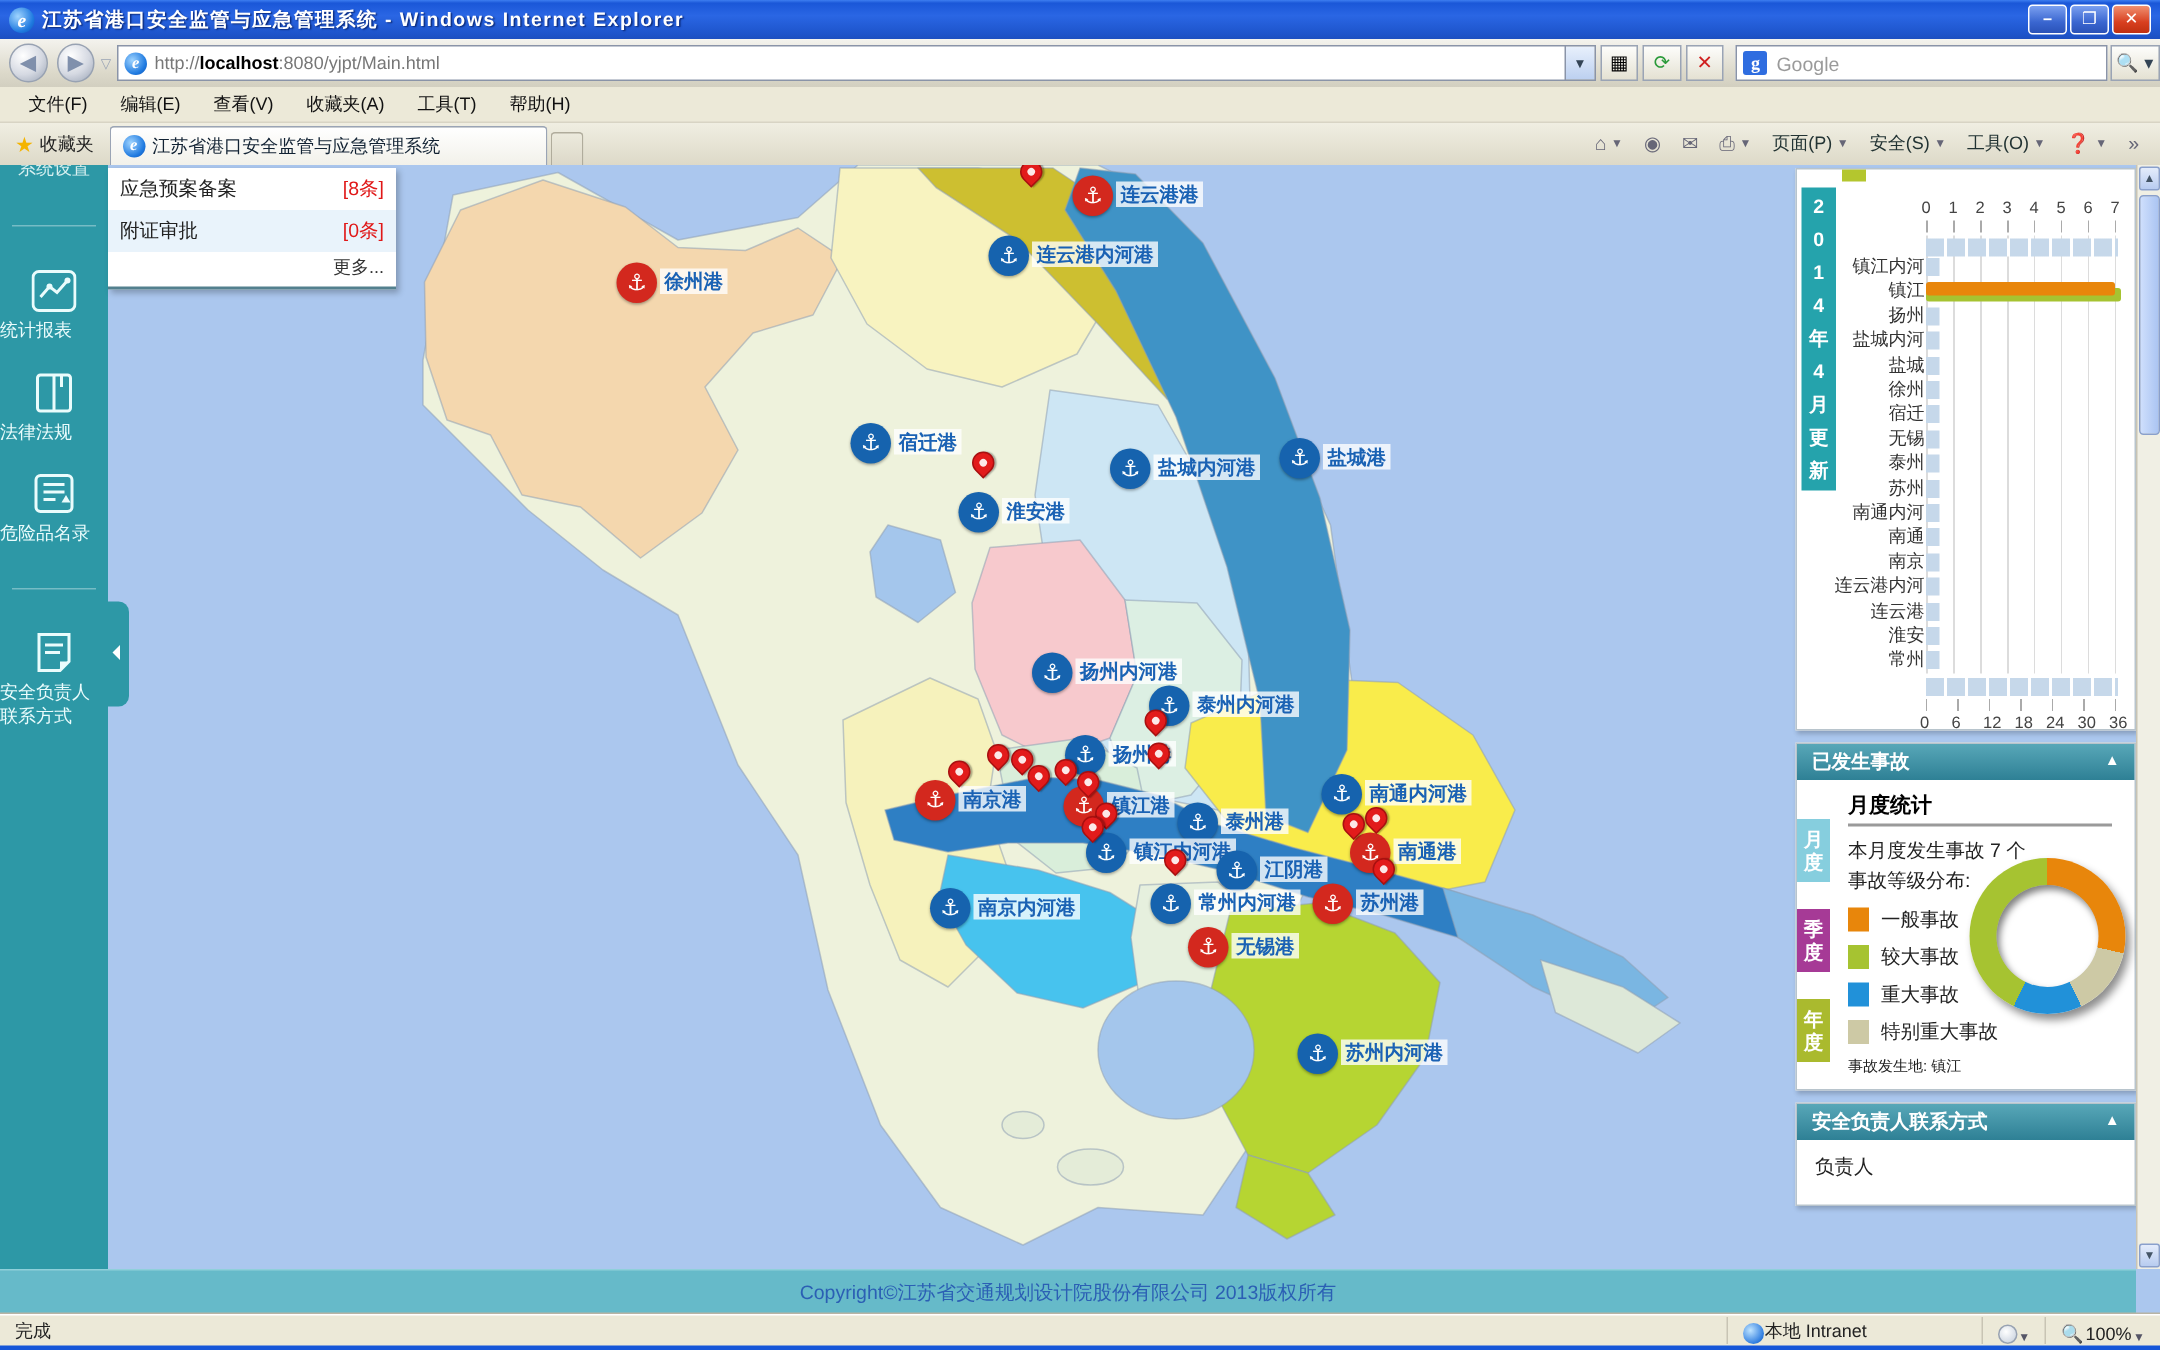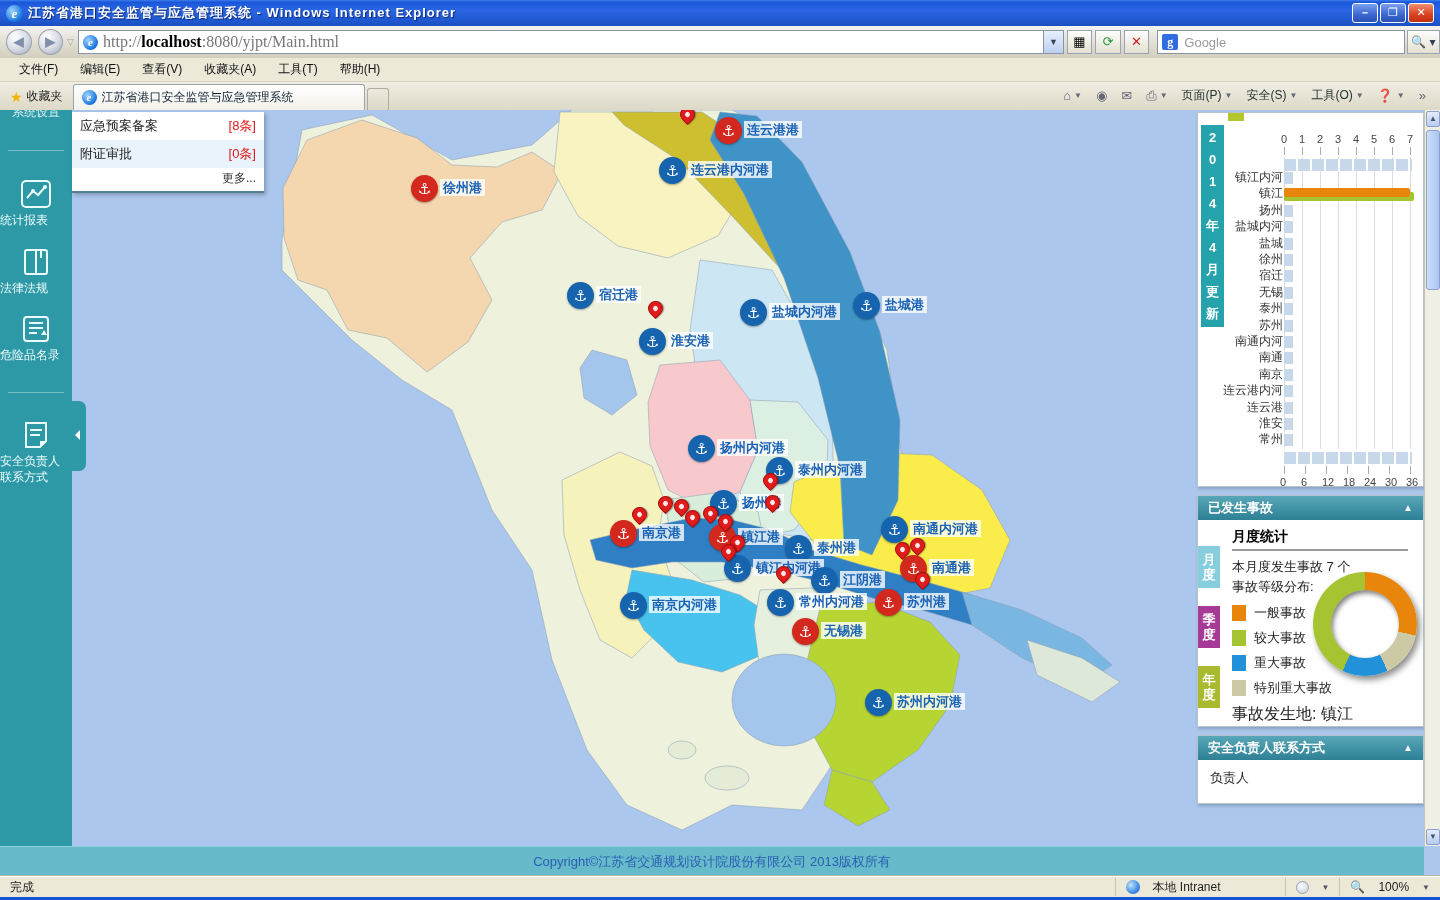--- a/index.html
+++ b/index.html
@@ -27,21 +27,21 @@
     background:linear-gradient(180deg,#f4f3ee,#dcd9ca 70%,#d2cfc0); display:flex; align-items:center; }
   .navball { width:26px; height:26px; border-radius:50%; margin-left:6px;
     background:radial-gradient(circle at 35% 30%,#ffffff,#d5d9e2 55%,#9aa4b5);
     border:1px solid #98a2b2; color:#8090ac; font:bold 13px/24px sans-serif; text-align:center; }
   .nav-caret { color:#9aa4b5; font-size:9px; margin:0 4px; }
   .addr { height:24px; flex:0 0 966px; background:#fff; border:1px solid #8a94a8;
     display:flex; align-items:center; padding:0 4px; }
   .addr .mini-ie { width:15px; height:15px; margin-right:5px; border-radius:50%;
     background:radial-gradient(circle at 35% 35%,#9fd4ff,#1f7ae0 65%,#0d4fb0);
     color:#fff; font:italic bold 11px/15px "Liberation Serif",serif; text-align:center; }
-  .addr .url { font-family:Liberation Serif, serif; font-size:16px; color:#777; }
+  .addr .url { font-family:Liberation Sans, sans-serif; font-size:12px; color:#777; }
   .addr .url b { color:#000; }
   .addr-drop { width:20px; height:24px; border:1px solid #8a94a8; border-left:none;
     background:linear-gradient(180deg,#e8f0fc,#bcd0f0); color:#345; font-size:9px; line-height:22px; text-align:center; }
   .sqbtn { width:26px; height:24px; border:1px solid #9aa4b5; margin-left:3px; text-align:center;
     background:linear-gradient(180deg,#fdfdfb,#e4e1d2); font-size:13px; line-height:22px; }
   .searchbox { height:24px; width:252px; background:#fff; border:1px solid #8a94a8;
     margin-left:8px; display:flex; align-items:center; padding:0 4px; }
   .gicon { width:16px; height:16px; background:#2f6de0; color:#fff; border-radius:2px;
     font:bold 12px/16px "Liberation Serif",serif; text-align:center; margin-right:6px; }
   .searchbox .ph { color:#9a9a9a; font-size:13px; }
@@ -127,40 +127,40 @@
   .vtab { position:absolute; left:0; width:22px; color:#fff; font-weight:bold; font-size:13px;
     text-align:center; line-height:15px; padding:6px 0; border-radius:0 0 0 0; }
   .sec-title { font-weight:bold; font-size:14px; padding-bottom:3px; border-bottom:2px solid #9a9a9a; margin-bottom:6px; width:176px; }
   .acc-line { font-size:13px; color:#222; line-height:20px; }
   .leg-item { display:flex; align-items:center; gap:8px; margin:7px 0; font-size:13px; color:#222; }
   .leg-sw { width:14px; height:16px; }
   .donut { position:absolute; right:6px; top:52px; width:104px; height:104px; border-radius:50%;
     box-shadow:3px 4px 6px rgba(0,0,0,.45); }
   .donut::after { content:''; position:absolute; left:18px; top:18px; width:68px; height:68px;
     border-radius:50%; background:#fff; box-shadow:inset 2px 3px 5px rgba(0,0,0,.5); }
-  .acc-loc { font-size:16px; color:#222; margin-top:6px; }
+  .acc-loc { font-size:10px; color:#222; margin-top:6px; }
 
   .con-card { margin-top:8px; width:227px; background:#fff; border:1px solid #b8c4cc; box-shadow:1px 2px 3px rgba(0,0,0,.2); }
   .con-row { font-size:13px; color:#222; padding:9px 12px 2px; }
   .con-pad { height:14px; }
 
   
   .footer { position:absolute; left:0; bottom:0; width:1424px; height:30px; background:#66bac9;
     border-top:1px solid #8fd0da; text-align:center; color:#2b5fb4; font-size:13px; line-height:30px; }
   .vscroll { position:absolute; right:0; top:0; width:16px; height:736px; background:#f0efe4; border-left:1px solid #c8c4b4; }
   .vs-btn { position:absolute; left:1px; width:14px; height:16px; background:linear-gradient(180deg,#e4ecfb,#b8ccf0);
     border:1px solid #8aa0cc; border-radius:2px; color:#456; font-size:8px; text-align:center; line-height:14px; }
   .vs-thumb { position:absolute; left:1px; top:20px; width:14px; height:160px;
     background:linear-gradient(90deg,#cfdffc,#aac4f2); border:1px solid #8aa0cc; border-radius:3px; }
 
   .statusbar { position:absolute; left:-3px; top:876px; width:1440px; height:24px; background:#ece9d8;
     border-top:1px solid #fff; box-shadow:0 -1px 0 #b8b4a4; display:flex; align-items:center; font-size:12px; color:#222;
     border-bottom:3px solid #1556d8; }
   .st-left { padding:0 10px; flex:1; }
-  .st-sec { display:flex; align-items:center; gap:13px; padding:0 10px; border-left:1px solid #c8c4b4; height:18px; }
+  .st-sec { display:flex; align-items:flex-end; gap:1px; padding:0 10px; border-left:1px solid #c8c4b4; height:18px; }
   .globe { width:14px; height:14px; border-radius:50%; background:radial-gradient(circle at 35% 35%,#bfe4ff,#2f7de0 70%,#1a4fa0); }
   .shield { width:13px; height:13px; border-radius:50%; background:radial-gradient(circle at 40% 35%,#fff,#c2ccda); border:1px solid #98a2b2; }
   .zoomglass { color:#2f6de0; font-size:12px; }
   .st-caret { font-size:8px; color:#556; }
 </style>
 </head>
 <body>
 
 <div class="window">
 

